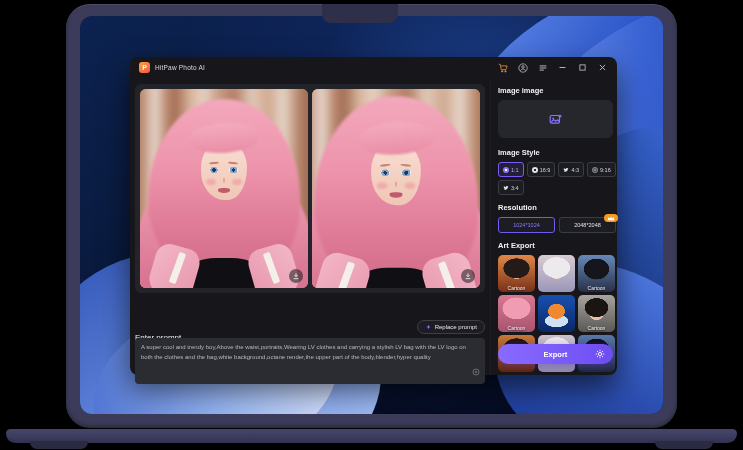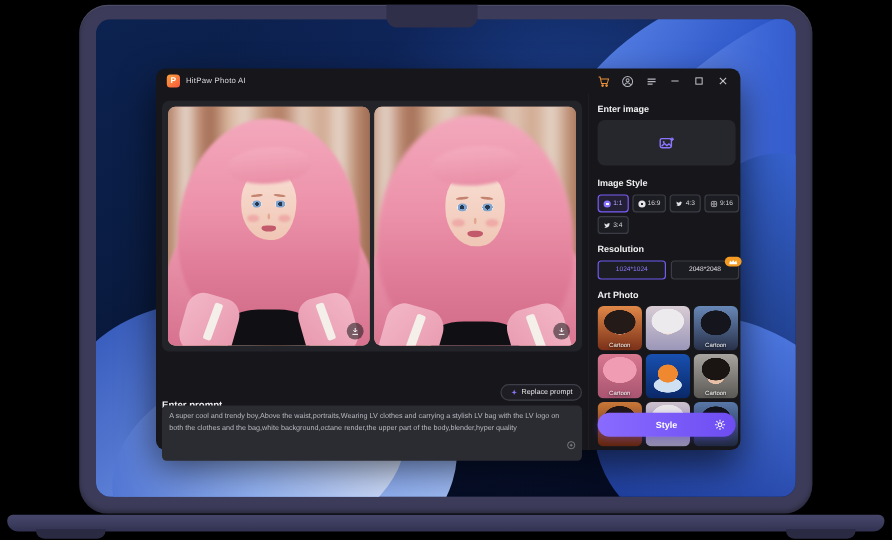--- a/index.html
+++ b/index.html
@@ -97,21 +97,21 @@
   .p-jacket-l { left:7%; bottom:-4%; width:27%; height:25%; transform:rotate(16deg);
     background:linear-gradient(120deg,#f2b7c7,#e897ad); border-radius:30%; }
   .p-jacket-r { right:7%; bottom:-4%; width:27%; height:25%; transform:rotate(-16deg);
     background:linear-gradient(240deg,#f2b7c7,#e897ad); border-radius:30%; }
   .p-trim-l { left:20%; bottom:2%; width:4%; height:16%; transform:rotate(20deg); background:#f4efe8; border-radius:2px; }
   .p-trim-r { right:20%; bottom:2%; width:4%; height:16%; transform:rotate(-20deg); background:#f4efe8; border-radius:2px; }
   .zoomed { transform:scale(1.08) translateY(2%); }
 
   .prompt-head { position:absolute; left:5px; top:241px; width:350px; height:16px;
     display:flex; align-items:center; }
-  .prompt-title { font-size:8px; font-weight:bold; color:#f2f2f4;margin-top:20px; }
+  .prompt-title { font-size:8px; font-weight:normal; color:#f2f2f4;margin-top:20px; }
   .replace-btn { margin-left:auto; height:14px; display:flex; align-items:center; gap:3px;
     border:1px solid #3e3e48; background:#1d1d23; border-radius:8px; padding:0 7px;
     font-size:6px; color:#e8e8ec; }
   .ta-wrap { position:absolute; left:5px; top:260px; width:350px; height:46px; }
   .prompt-ta { width:100%; height:100%; resize:none; border:none; outline:none;
     background:#2b2b32; border-radius:4px; padding:5px 14px 5px 6px;
     font-family:"Liberation Sans", sans-serif; font-size:6px; line-height:1.6; color:#b7b7bf; }
   .ta-icon { position:absolute; right:5px; bottom:4px; }
 
   
@@ -301,21 +301,21 @@
               <div class="ta-icon">
                 <svg width="8" height="8" viewBox="0 0 24 24" fill="none" stroke="#8a8a92" stroke-width="2">
                   <circle cx="12" cy="12" r="9"></circle>
                     <path d="M8.5 12h7M12 8.5v7"></path>
                 </svg>
               </div>
             </div>
           </div>
 
           <div class="sidebar">
-            <div class="sec-title">Enter image</div>
+            <div class="sec-title">Image image</div>
             <div class="upload-box">
               <svg width="14" height="12" viewBox="0 0 24 20" fill="none" stroke="#8b76ff" stroke-width="2">
                 <rect x="2" y="4" width="16" height="13" rx="2.5"></rect>
                 <circle cx="7" cy="9" r="1.4" fill="#8b76ff" stroke="none"></circle>
                 <path d="M4 15l4-4 3.5 3 3-2.5 3.5 3.5"></path>
                 <path d="M19 2.5v5M16.5 5h5"></path>
               </svg>
             </div>
 
             <div class="sec-title">Image Style</div>
@@ -355,21 +355,21 @@
               <div class="res-btn">
                 <span>2048*2048</span>
                 <span class="pro-badge">
                   <svg width="8" height="5" viewBox="0 0 24 14" fill="#fff">
                     <path d="M2 12L4 3l5 4 3-6 3 6 5-4 2 9z"></path>
                   </svg>
                 </span>
               </div>
             </div>
 
-            <div class="sec-title">Art Photo</div>
+            <div class="sec-title">Art Export</div>
             <div class="style-grid">
               <div class="style-cell t1">
                 <span class="style-label">Cartoon</span>
                 </div>
               <div class="style-cell t2">
                 <span class="style-label"></span>
                 </div>
               <div class="style-cell t3">
                 <span class="style-label">Cartoon</span>
                 </div>
@@ -387,21 +387,21 @@
                 </div>
               <div class="style-cell t8">
                 <span class="style-label"></span>
                 </div>
               <div class="style-cell t9">
                 <span class="style-label"></span>
                 </div>
             </div>
 
             <div class="export-btn">
-              <span>Style</span>
+              <span>Export</span>
               <span class="export-gear">
                 <svg width="12" height="12" viewBox="0 0 24 24" fill="none" stroke="#fff" stroke-width="1.8">
                   <circle cx="12" cy="12" r="3.2"></circle>
                   <path d="M12 3.5v3M12 17.5v3M3.5 12h3M17.5 12h3M6 6l2.1 2.1M15.9 15.9L18 18M18 6l-2.1 2.1M8.1 15.9L6 18"></path>
                 </svg>
               </span>
             </div>
           </div>
         </div>
       </div>

